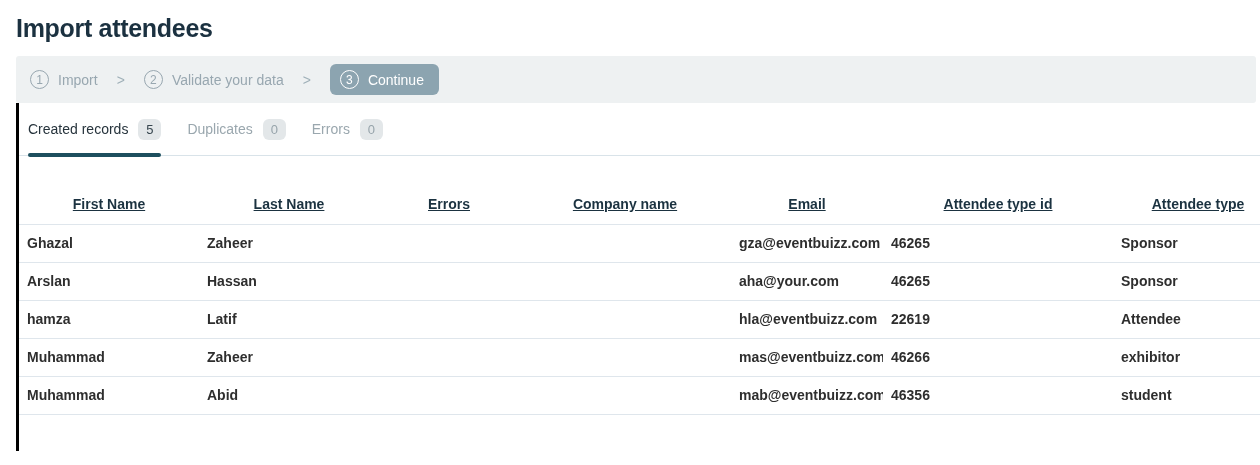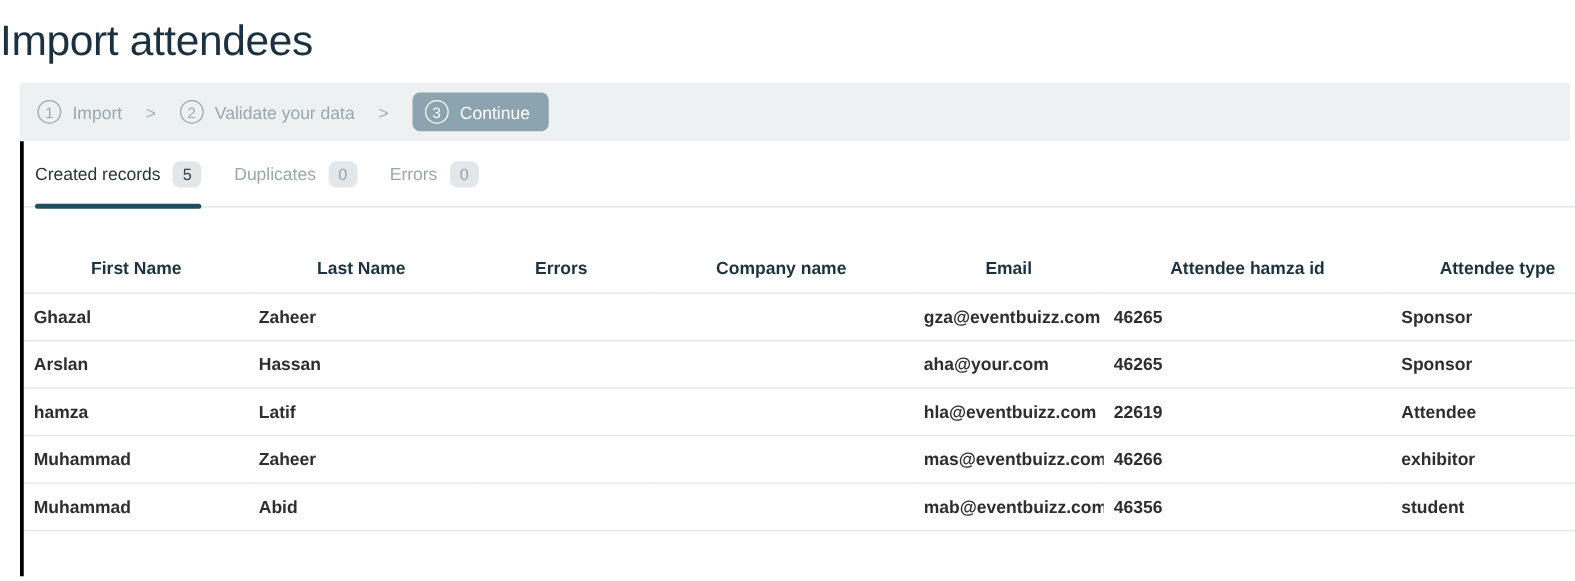--- a/index.html
+++ b/index.html
@@ -4,23 +4,23 @@
 <style>
   * { margin: 0; padding: 0; box-sizing: border-box; }
   html, body {
     width: 1260px; height: 465px;
     background: #ffffff;
     overflow: hidden;
     font-family: "Liberation Sans", sans-serif;
   }
   
   .page-title {
-    margin: 14px 0 0 0;
-    font-size: 34px;
-    font-weight: 400;
+    margin: 14px 0 0 16px;
+    font-size: 25px;
+    font-weight: 700;
     letter-spacing: -0.3px;
     color: #1b3140;
   }
   
   .stepper {
     margin: 13px 0 0 16px;
     width: calc(100% - 20px);
     height: 47px;
     background: #eef1f2;
     border-radius: 3px;
@@ -115,20 +115,21 @@
     font-size: 14px;
   }
   table.records th {
     height: 40px;
     vertical-align: middle;
     font-weight: 700;
     color: #1b3240;
     border-bottom: 1px solid #dfe6ec;
     overflow: hidden;
     white-space: nowrap;
+    text-decoration: underline;
   }
   table.records td {
     height: 38px;
     padding-left: 8px;
     vertical-align: middle;
     color: #2e2e2e;
     border-bottom: 1px solid #dfe6ec;
     overflow: hidden;
     white-space: nowrap;
     font-weight: bold;
@@ -182,21 +183,21 @@
         <col style="width:230px">
       <col style="width:170px">
     </colgroup>
     <thead>
       <tr>
           <th>First Name</th>
           <th>Last Name</th>
           <th>Errors</th>
           <th>Company name</th>
           <th>Email</th>
-          <th>Attendee hamza id</th>
+          <th>Attendee type id</th>
           <th>Attendee type</th>
         </tr>
     </thead>
     <tbody>
         <tr>
           <td>Ghazal</td>
           <td>Zaheer</td>
           <td></td>
           <td></td>
           <td>gza@eventbuizz.com</td>

